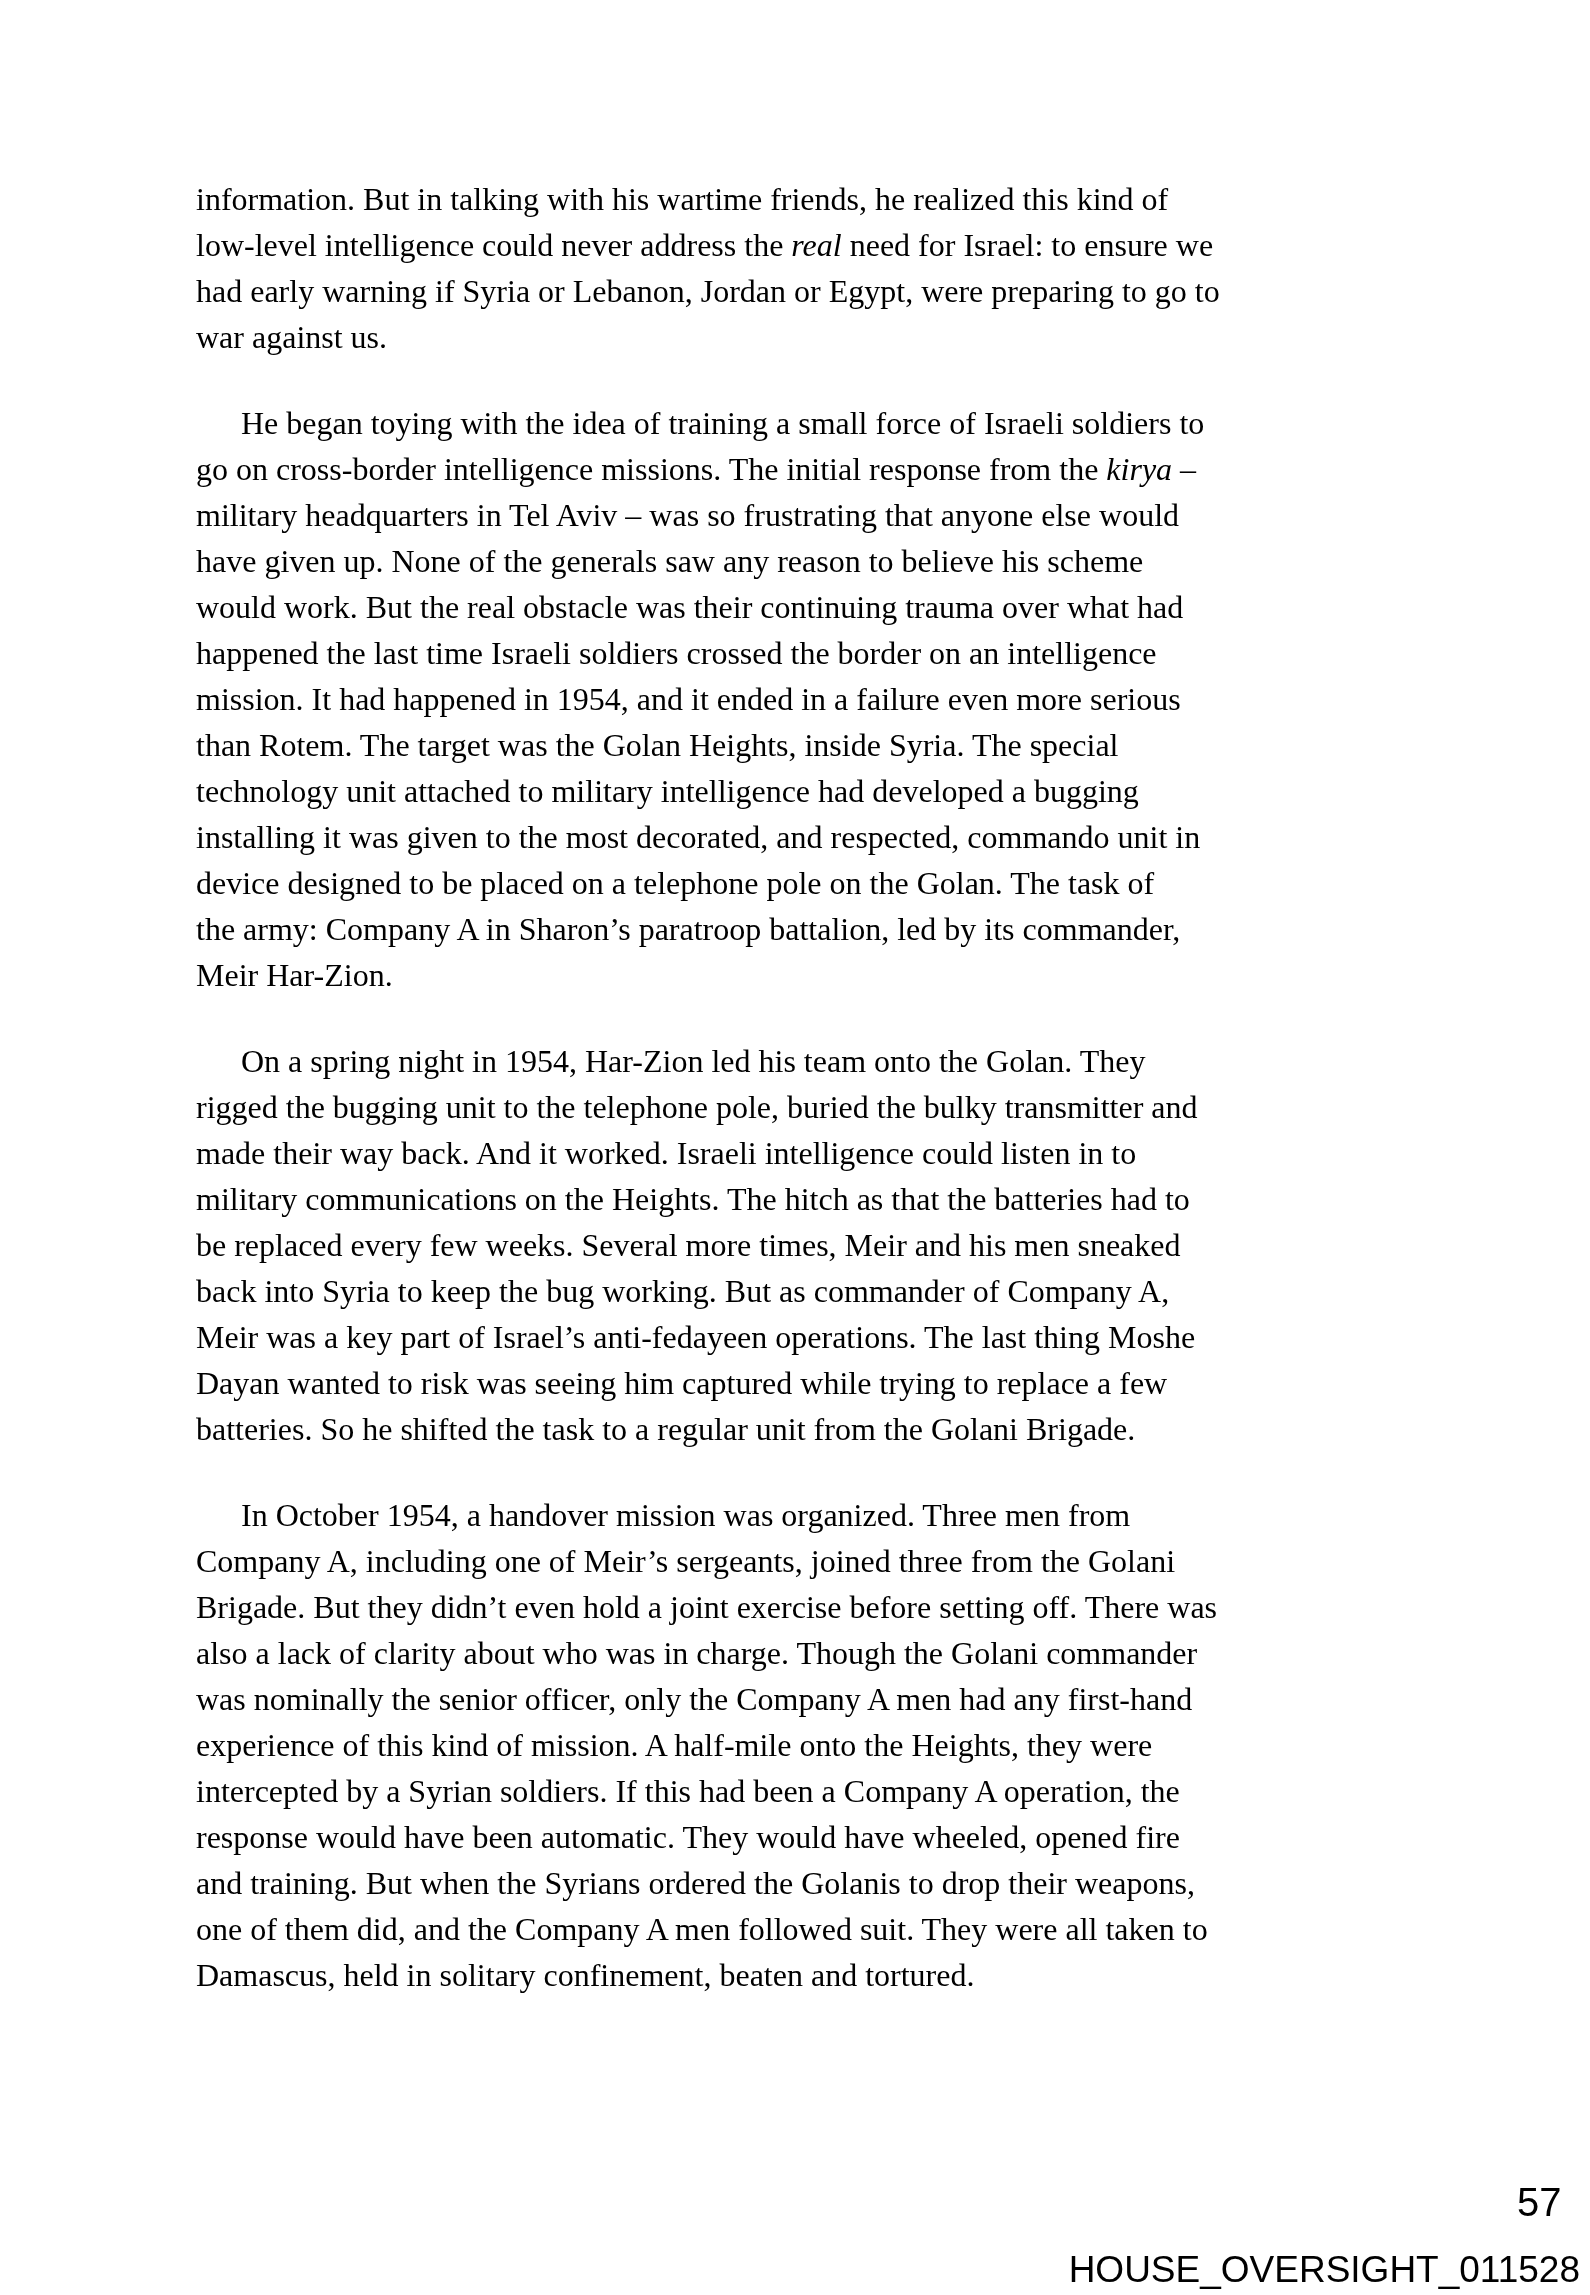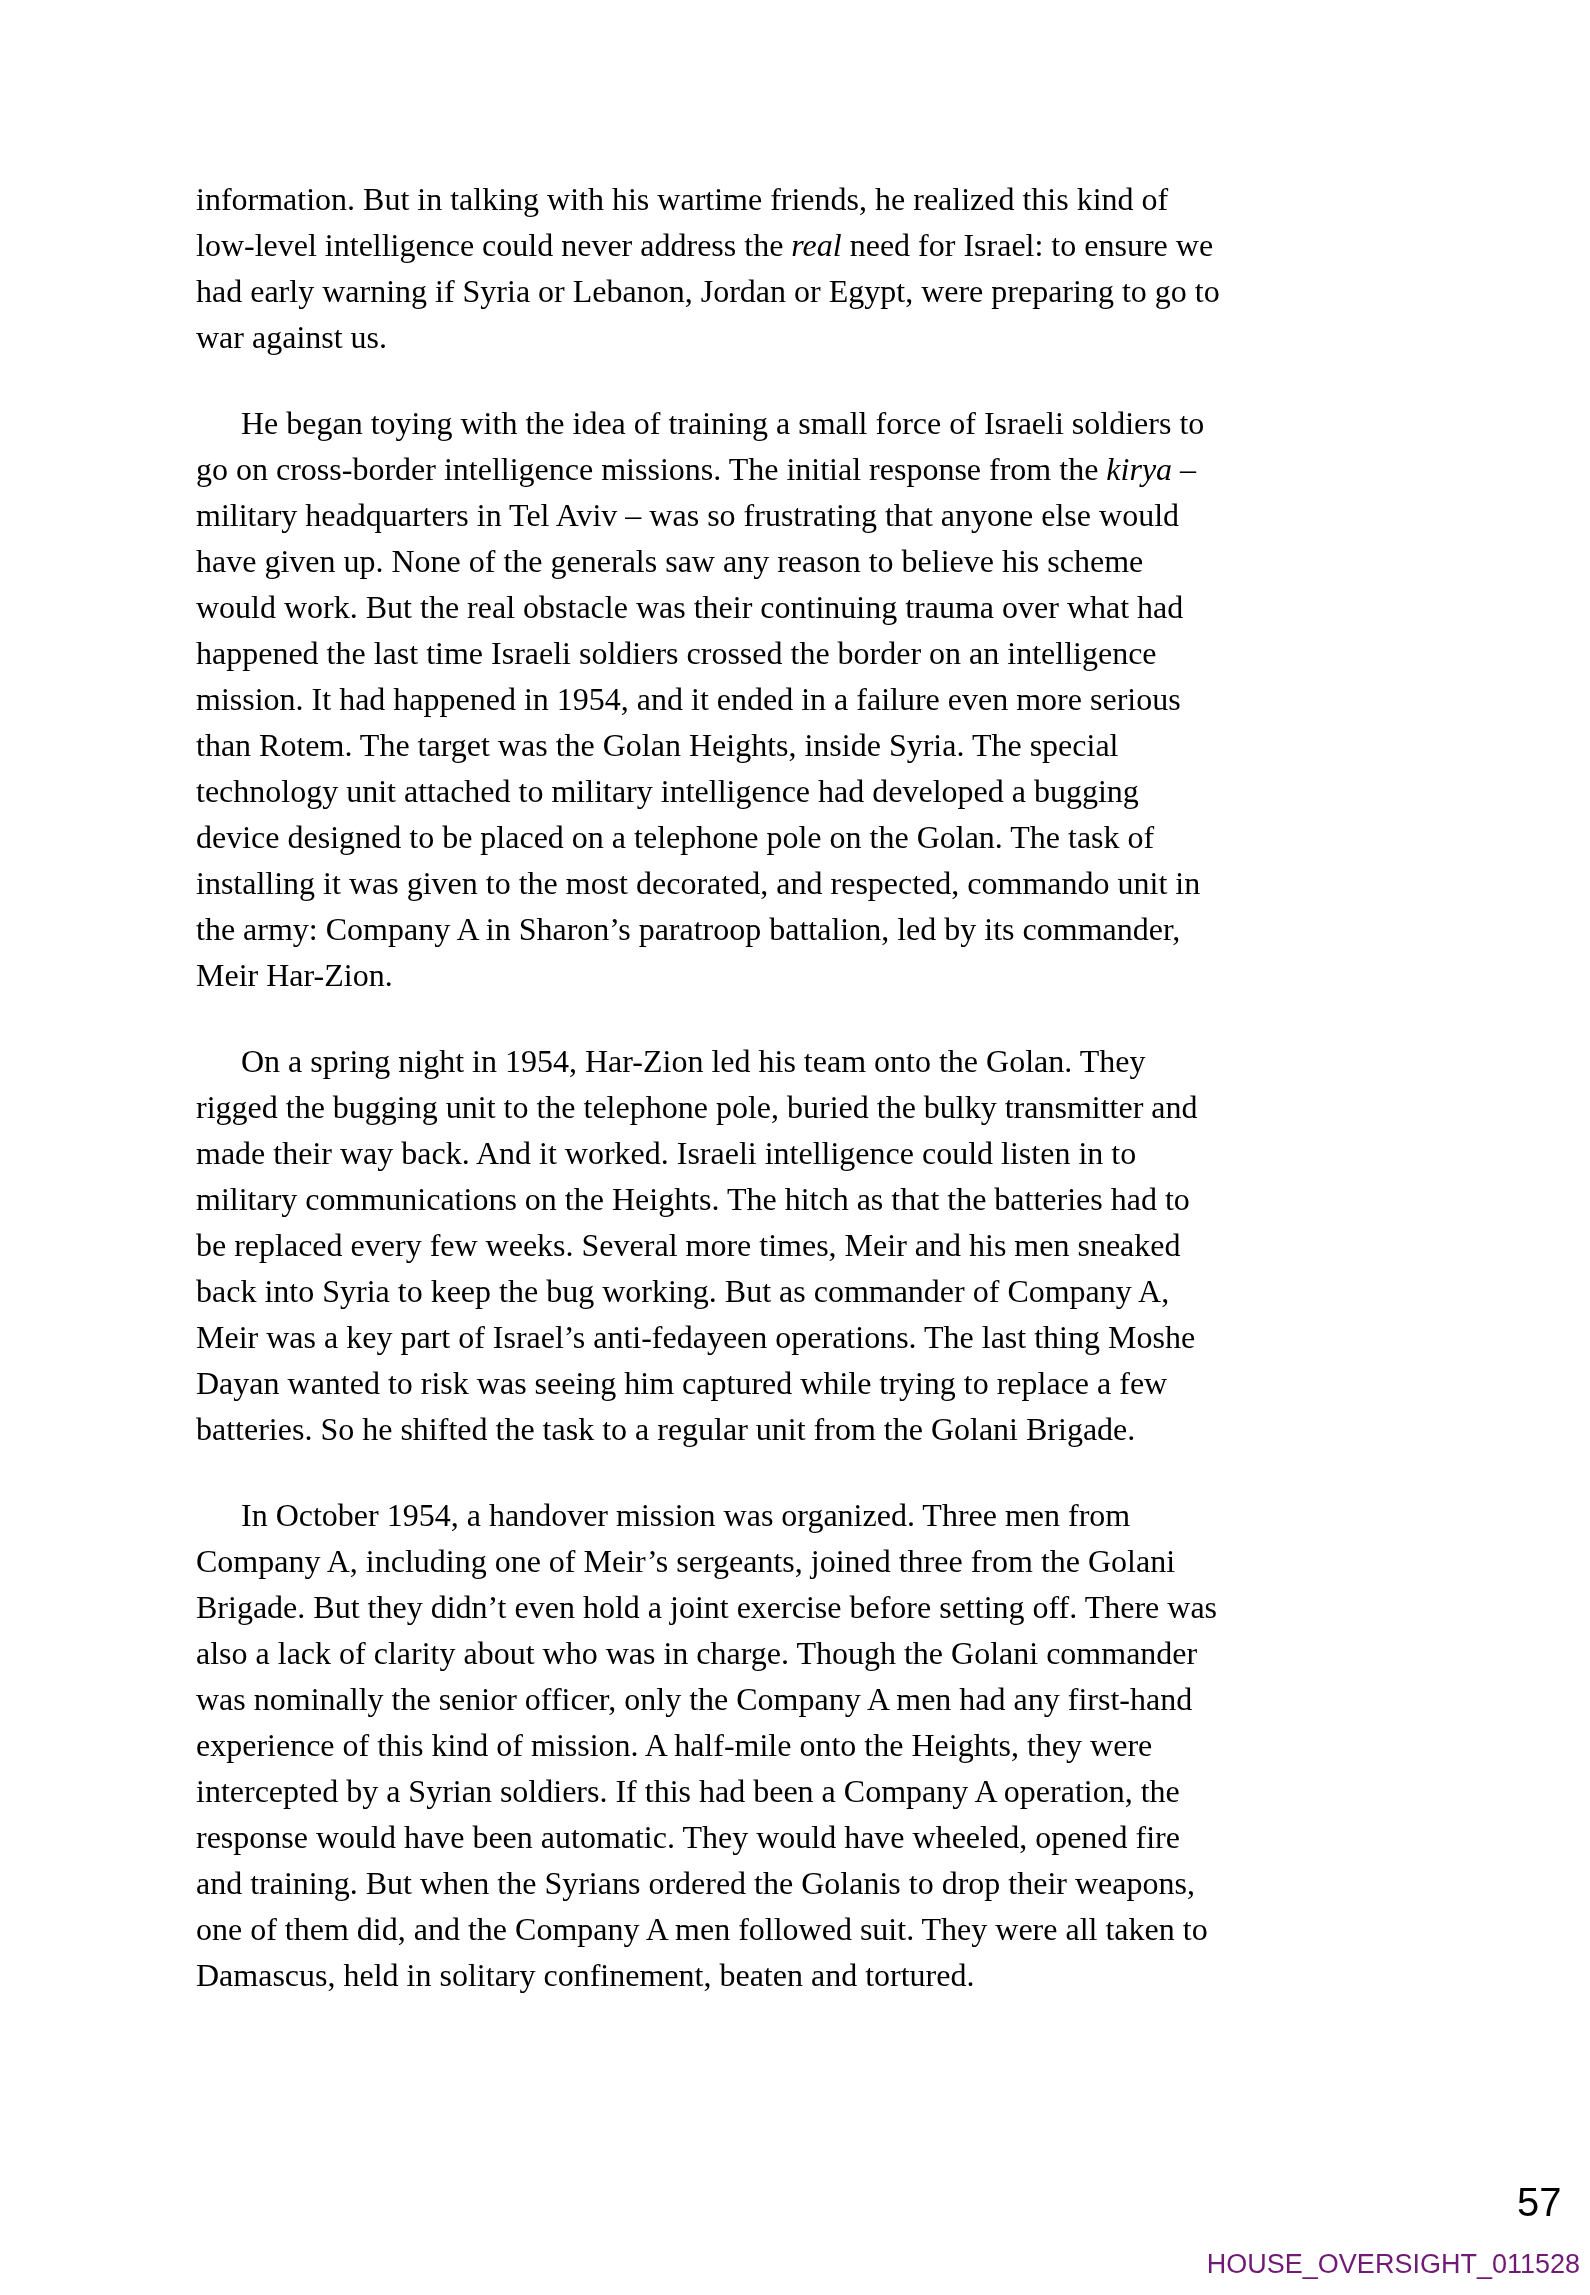--- a/index.html
+++ b/index.html
@@ -45,24 +45,24 @@
     font-family: Liberation Sans, sans-serif;
     font-size: 40px;
     line-height: 1.15;
     color: #000000;
   }
   .bates-stamp {
     position: absolute;
     top: 2249px;
     right: 11px;
     font-family: "Liberation Sans", "DejaVu Sans", sans-serif;
-    font-size: 27px;
+    font-size: 37px;
     line-height: 1.15;
     letter-spacing: 0px;
-    color: #701a75;
+    color: #000000;
   }
 </style>
 </head>
 <body>
 
 <div class="page">
   <div class="text-block">
       <p class="para">
         <span class="line">information. But in talking with his wartime friends, he realized this kind of</span>
         <span class="line">low-level intelligence could never address the <i>real</i> need for Israel: to ensure we</span>
@@ -72,22 +72,22 @@
       <p class="para indent">
         <span class="line">He began toying with the idea of training a small force of Israeli soldiers to</span>
         <span class="line">go on cross-border intelligence missions. The initial response from the <i>kirya</i> –</span>
         <span class="line">military headquarters in Tel Aviv – was so frustrating that anyone else would</span>
         <span class="line">have given up. None of the generals saw any reason to believe his scheme</span>
         <span class="line">would work. But the real obstacle was their continuing trauma over what had</span>
         <span class="line">happened the last time Israeli soldiers crossed the border on an intelligence</span>
         <span class="line">mission. It had happened in 1954, and it ended in a failure even more serious</span>
         <span class="line">than Rotem. The target was the Golan Heights, inside Syria. The special</span>
         <span class="line">technology unit attached to military intelligence had developed a bugging</span>
+        <span class="line">installing it was given to the most decorated, and respected, commando unit in</span>
         <span class="line">device designed to be placed on a telephone pole on the Golan. The task of</span>
-        <span class="line">installing it was given to the most decorated, and respected, commando unit in</span>
         <span class="line">the army: Company A in Sharon’s paratroop battalion, led by its commander,</span>
         <span class="line">Meir Har-Zion.</span>
       </p>
       <p class="para indent">
         <span class="line">On a spring night in 1954, Har-Zion led his team onto the Golan. They</span>
         <span class="line">rigged the bugging unit to the telephone pole, buried the bulky transmitter and</span>
         <span class="line">made their way back. And it worked. Israeli intelligence could listen in to</span>
         <span class="line">military communications on the Heights. The hitch as that the batteries had to</span>
         <span class="line">be replaced every few weeks. Several more times, Meir and his men sneaked</span>
         <span class="line">back into Syria to keep the bug working. But as commander of Company A,</span>

